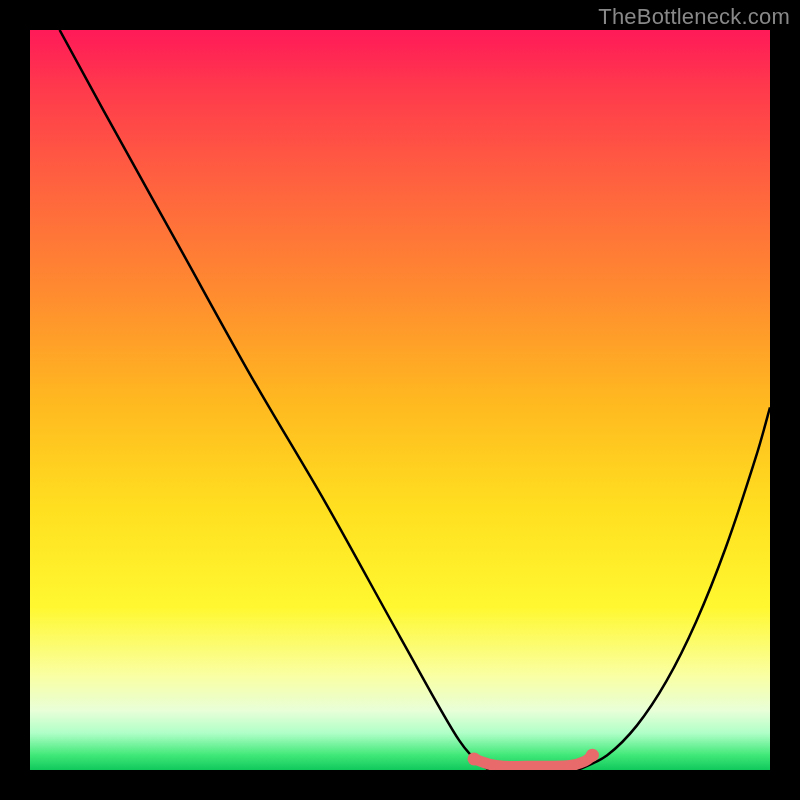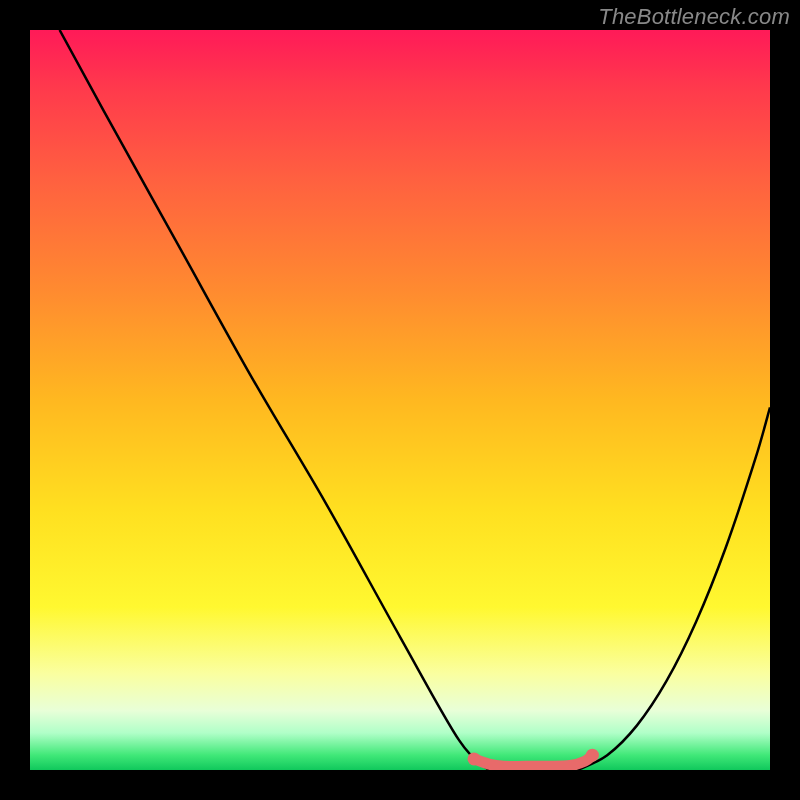--- a/index.html
+++ b/index.html
@@ -8,21 +8,20 @@
     width: 800px;
     height: 800px;
     background: #000;
     font-family: Arial, Helvetica, sans-serif;
   }
   .outer {
     position: relative;
     width: 800px;
     height: 800px;
     background: #000;
-    font-style: italic;
   }
   .plot {
     position: absolute;
     left: 30px;
     top: 30px;
     width: 740px;
     height: 740px;
     overflow: hidden;
   }
   .gradient {

